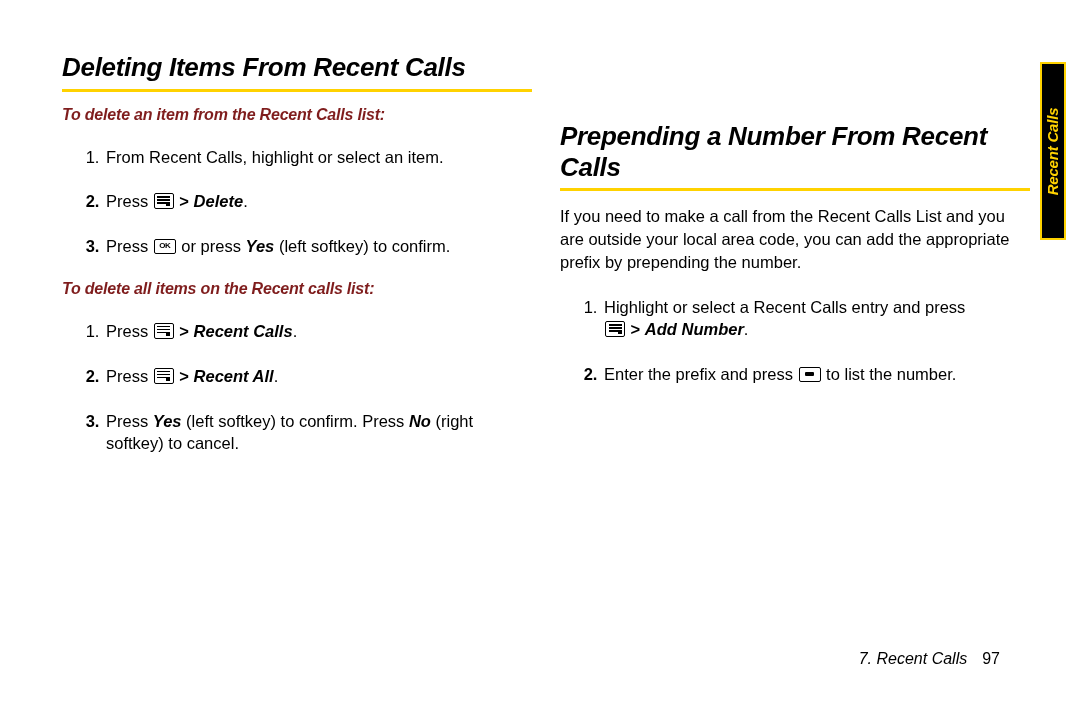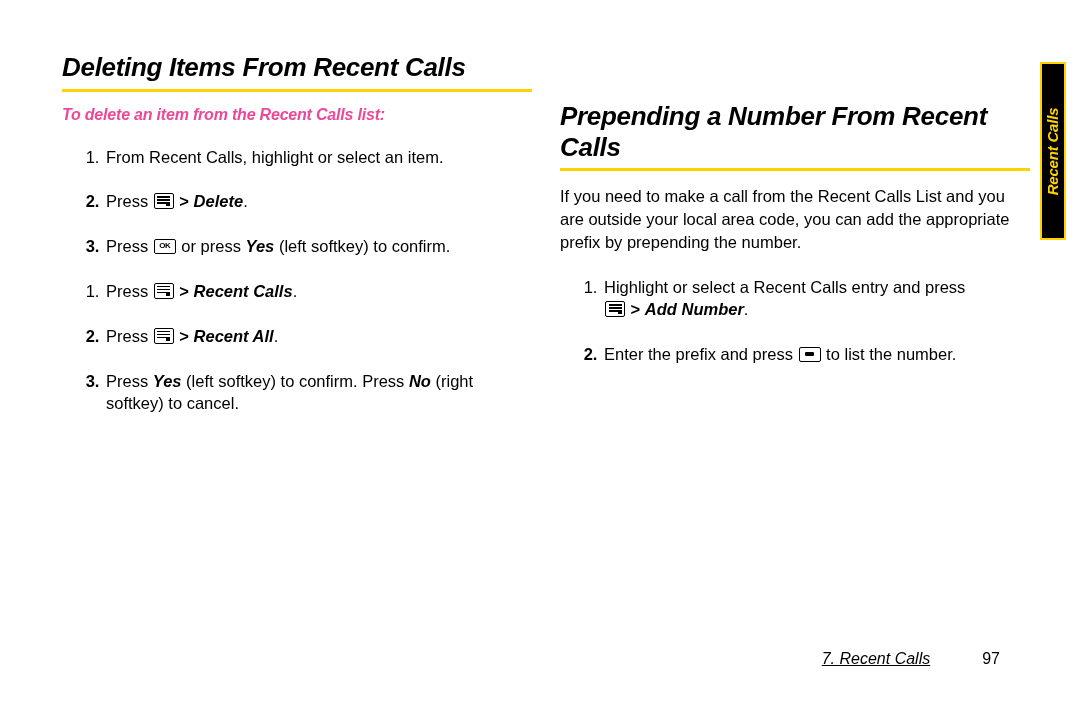--- a/index.html
+++ b/index.html
@@ -44,21 +44,21 @@
     height: 3px;
     background: #ffd200;
     margin: 6px 0 14px 0;
   }
   .lead {
     font-style: italic;
     font-weight: bold;
     font-size: 16px;
     letter-spacing: -0.2px;
     margin: 10px 0 8px 0;
-    color: #ec4899;
+    color: #7f1d1d;
   }
   ol.steps {
     margin: 0 0 12px 0;
     padding-left: 42px;
     font-size: 16.5px;
     line-height: 1.38;
     color: #000;
   }
   ol.steps li {
     margin: 22px 0;
@@ -143,21 +143,21 @@
     font-size: 15px;
     letter-spacing: -0.2px;
   }
   .footer {
     position: absolute;
     bottom: 52px;
     right: 80px;
     font-size: 16px;
     font-style: italic;
   }
-  .footer .sec { margin-right: 52px; text-decoration: underline; }
+  .footer .sec { margin-right: 15px; }
   .footer .pg { font-style: normal; }
 </style>
 </head>
 <body>
 
 <div class="page">
 
   <div class="columns">
 
     <div class="col col-left">
@@ -169,20 +169,21 @@
       <ol class="steps">
         <li>From Recent Calls, highlight or select an item.</li>
         <li class="bold-marker">
           <span>Press </span><span class="keyicon menu"></span> <span class="gt"> &gt; </span><span class="boldital">Delete</span><span>.</span>
         </li>
         <li class="bold-marker">
           <span>Press </span><span class="keyicon ok"></span><span> or press </span><span class="boldital">Yes</span><span> (left softkey) to confirm.</span>
         </li>
       </ol>
 
+      <p class="lead">To delete all items on the Recent calls list:</p>
 
       <ol class="steps">
         <li>
           <span>Press </span><span class="keyicon menu"></span> <span class="gt"> &gt; </span><span class="boldital">Recent Calls</span><span>.</span>
         </li>
         <li class="bold-marker">
           <span>Press </span><span class="keyicon menu"></span> <span class="gt"> &gt; </span><span class="boldital">Recent All</span><span>.</span>
         </li>
         <li class="bold-marker">
           <span>Press </span><span class="boldital">Yes </span><span>(left softkey) to confirm. Press </span><span class="boldital">No</span><span> (right softkey) to cancel.</span>

